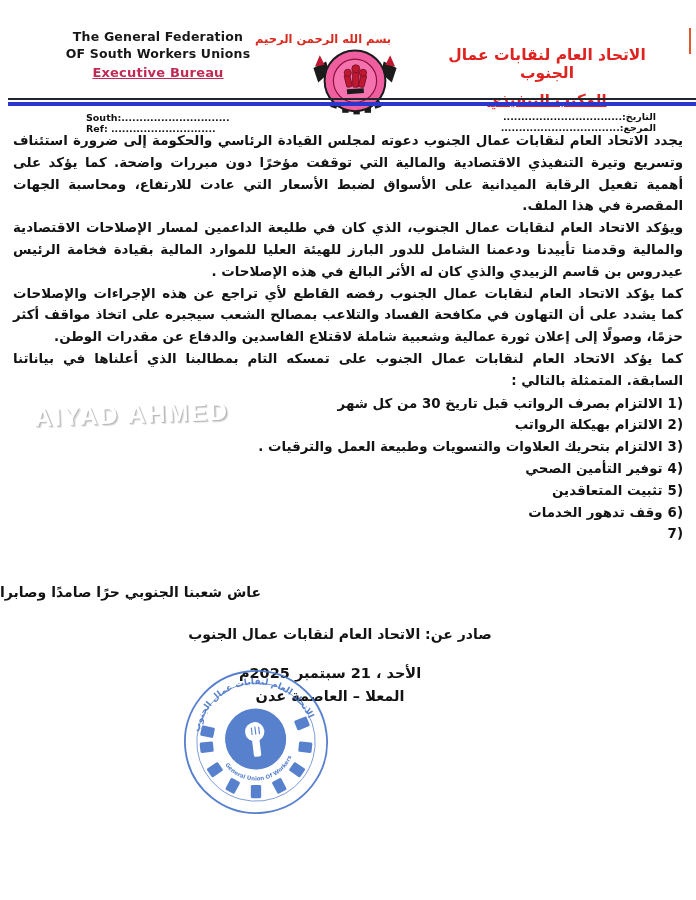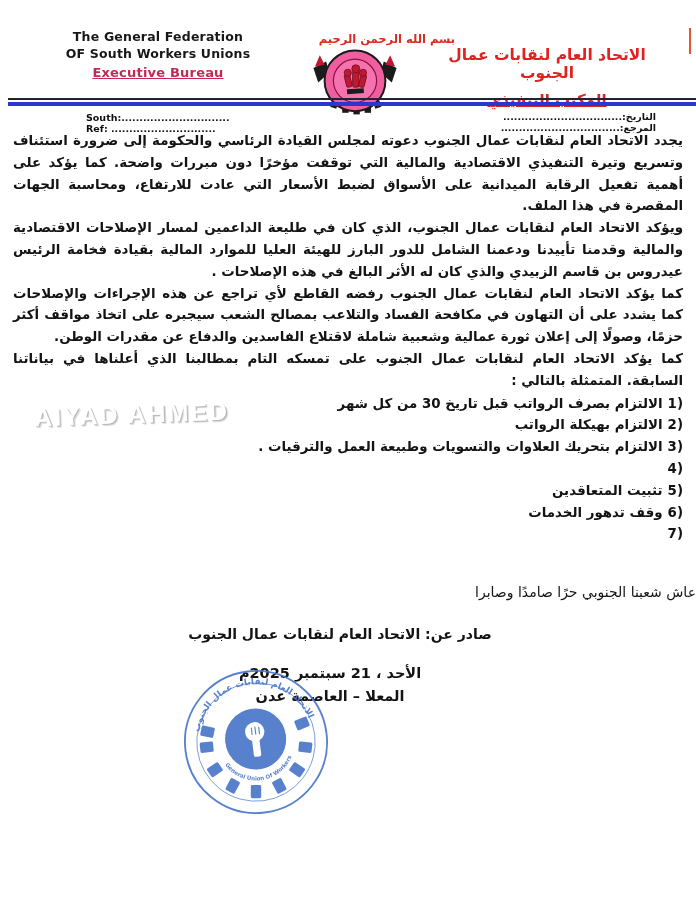--- a/index.html
+++ b/index.html
@@ -5,21 +5,21 @@
   html,body{margin:0;padding:0;background:#ffffff;}
   .page{
     position:relative;width:696px;height:900px;margin:0 auto;
     background:#ffffff;overflow:hidden;
     font-family:"DejaVu Sans",sans-serif;color:#161616;
   }
   
   .hdr-en{position:absolute;left:48px;top:28px;width:220px;text-align:center;
     font-weight:bold;font-size:12.5px;line-height:17px;color:#171717;letter-spacing:.2px;}
   .hdr-en .exec{color:#c22a56;text-decoration:underline;font-size:13px;margin-top:2px;}
-  .bismillah{position:absolute;left:255px;top:32px;width:200px;text-align:right;
+  .bismillah{position:absolute;left:255px;top:32px;width:200px;text-align:left;
     color:#d92b20;font-weight:bold;font-size:11.5px;direction:rtl;}
   .logo{position:absolute;left:305px;top:44px;width:100px;height:72px;}
   .hdr-ar{position:absolute;right:24px;top:46px;width:250px;text-align:center;direction:rtl;}
   .hdr-ar .l1{color:#e02321;font-weight:bold;font-size:15.5px;}
   .hdr-ar .l2{color:#e02321;font-weight:bold;font-size:15px;text-decoration:underline;margin-top:9px;}
   .corner-mark{position:absolute;right:5px;top:28px;width:2px;height:26px;background:#e4572e;}
   
   .rule{position:absolute;left:8px;right:0;top:98px;height:10px;}
   .rule .black{height:2px;background:#20242c;}
   .rule .blue{height:4px;background:#2b36cf;margin-top:2px;}
@@ -27,22 +27,22 @@
   .meta-en{position:absolute;left:86px;top:112px;font-weight:bold;font-size:9.5px;line-height:11px;color:#101010;}
   .meta-ar{position:absolute;right:40px;top:111px;font-weight:bold;font-size:9.5px;line-height:11px;direction:rtl;color:#101010;}
   
   .body-text{position:absolute;left:13px;right:13px;top:130px;direction:rtl;}
   .body-text p{margin:0;font-weight:bold;font-size:13.4px;line-height:21.8px;
     text-align:justify;color:#131313;}
   .list{margin-top:1px;}
   .list-item{direction:rtl;display:flex;gap:5px;font-weight:bold;font-size:13.4px;line-height:21.8px;color:#131313;}
   .list-item .num{direction:ltr;white-space:nowrap;}
   
-  .slogan{position:absolute;left:0;width:696px;top:584px;text-align:right;direction:rtl;
-    font-weight:normal;font-size:14px;color:#131313;}
+  .slogan{position:absolute;left:0;width:696px;top:584px;text-align:left;direction:rtl;
+    font-weight:bold;font-size:14px;color:#131313;}
   .issued{position:absolute;left:0;width:680px;top:626px;text-align:center;direction:rtl;
     font-weight:bold;font-size:14px;color:#131313;}
   .date-block{position:absolute;left:0;width:660px;top:662px;text-align:center;direction:rtl;
     font-weight:bold;font-size:14.5px;line-height:23px;color:#131313;}
   
   .watermark{position:absolute;left:34px;top:400px;font-weight:bold;font-size:25px;
     letter-spacing:2px;color:#ffffff;transform:rotate(-2deg);
     text-shadow:1px 1px 0 #b9b9b9,2px 2px 1px #d9d9d9;
     font-family:"Liberation Sans","DejaVu Sans",sans-serif;}
   
@@ -127,20 +127,21 @@
       <div class="list-item">
         <span class="num">2)</span>
         <span>الالتزام بهيكلة الرواتب</span>
       </div>
       <div class="list-item">
         <span class="num">3)</span>
         <span>الالتزام بتحريك العلاوات والتسويات وطبيعة العمل والترقيات .</span>
       </div>
       <div class="list-item">
         <span class="num">4)</span>
+        <span>توفير التأمين الصحي</span>
       </div>
       <div class="list-item">
         <span class="num">5)</span>
         <span>تثبيت المتعاقدين</span>
       </div>
       <div class="list-item">
         <span class="num">6)</span>
         <span>وقف تدهور الخدمات</span>
       </div>
       <div class="list-item">

